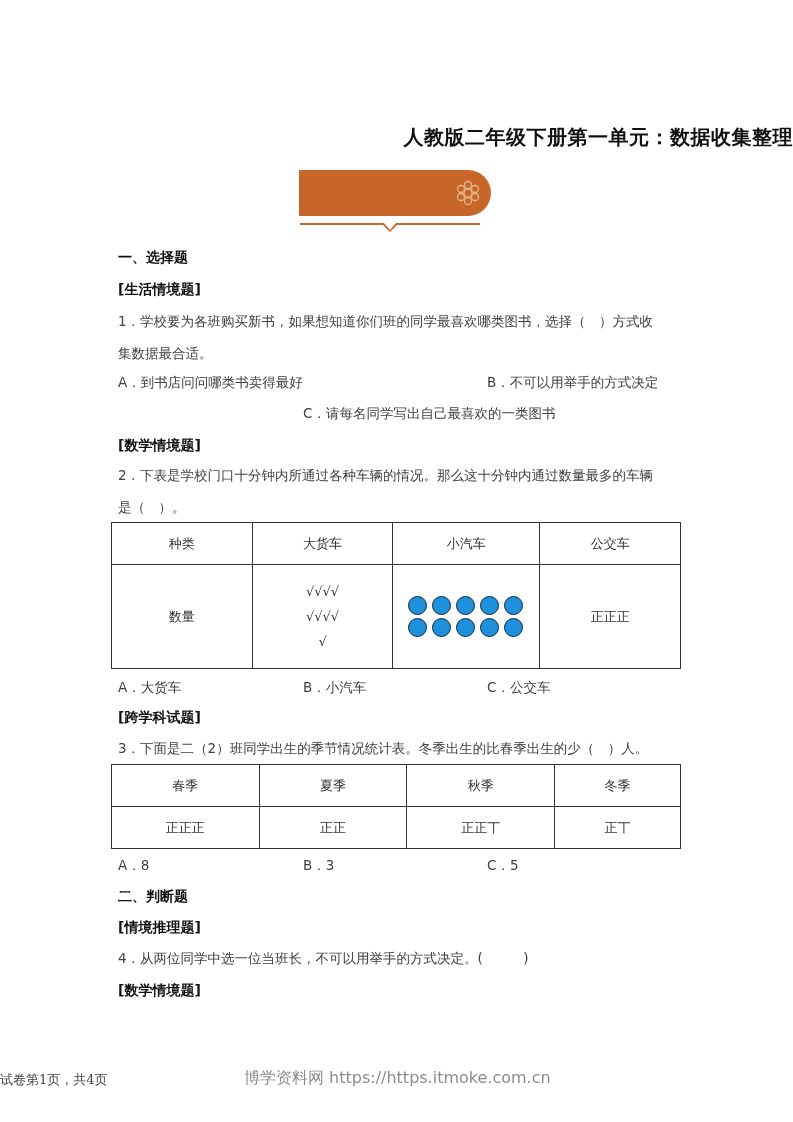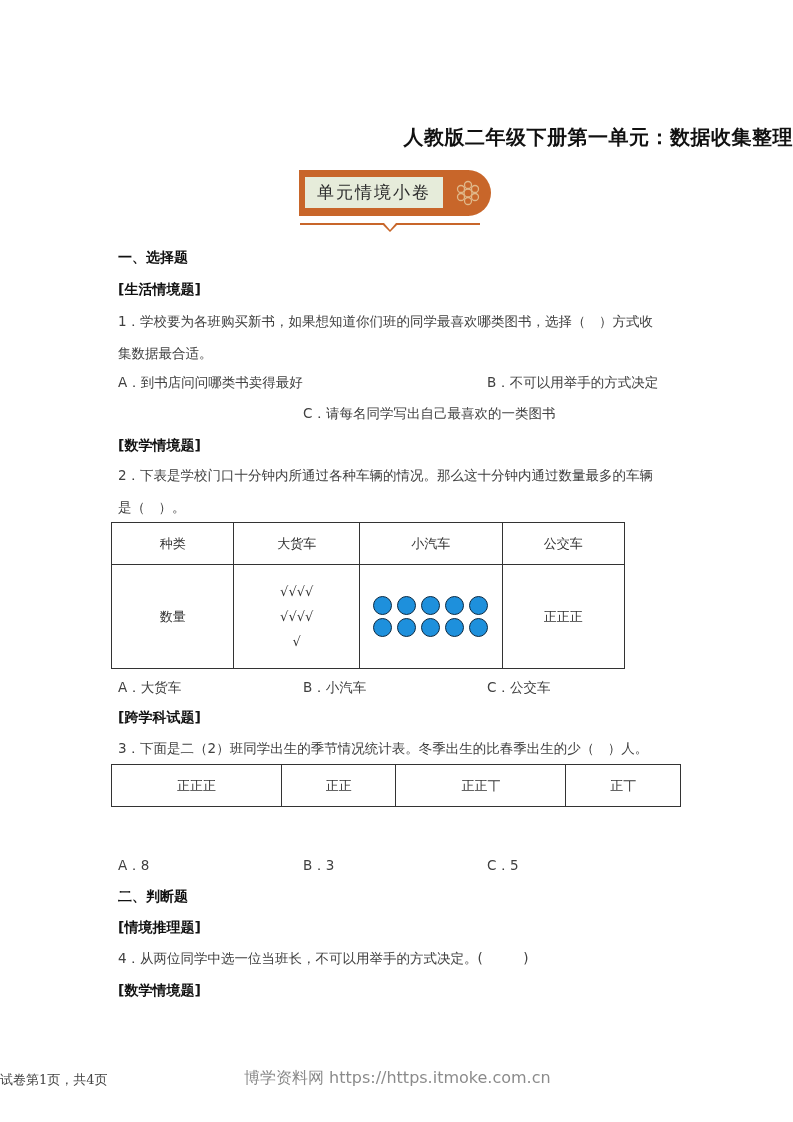--- a/index.html
+++ b/index.html
@@ -26,21 +26,20 @@
   .watermark { position:absolute; top:1068px; left:244px; font-size:16px; color:#777; font-family:"DejaVu Sans",sans-serif; opacity:0.85; white-space:nowrap; }
 </style>
 </head>
 <body>
 
 <div class="page-title">人教版二年级下册第一单元：数据收集整理</div>
 
 <div class="banner">
   <div class="banner-body"></div>
   <div class="banner-cap"></div>
-  <div class="banner-label">单元情境小卷</div>
   <svg class="banner-icon" viewBox="0 0 28 28">
     <g fill="none" stroke="#e0b88a" stroke-width="1.3">
       <circle cx="14" cy="14" r="4"></circle>
       <circle cx="14" cy="6" r="3.5"></circle>
         <circle cx="14" cy="22" r="3.5"></circle>
       <circle cx="7" cy="10" r="3.5"></circle>
         <circle cx="21" cy="10" r="3.5"></circle>
       <circle cx="7" cy="18" r="3.5"></circle>
         <circle cx="21" cy="18" r="3.5"></circle>
     </g>
@@ -55,21 +54,21 @@
 <div class="txt" style="top:313px;left:118px">1．学校要为各班购买新书，如果想知道你们班的同学最喜欢哪类图书，选择（　）方式收</div>
 <div class="txt" style="top:345px;left:118px">集数据最合适。</div>
 <div class="txt" style="top:374px;left:118px">A．到书店问问哪类书卖得最好</div>
 <div class="txt" style="top:374px;left:487px">B．不可以用举手的方式决定</div>
 <div class="txt" style="top:405px;left:303px">C．请每名同学写出自己最喜欢的一类图书</div>
 
 <div class="tag" style="top:437px">[数学情境题]</div>
 <div class="txt" style="top:467px;left:118px">2．下表是学校门口十分钟内所通过各种车辆的情况。那么这十分钟内通过数量最多的车辆</div>
 <div class="txt" style="top:499px;left:118px">是（　）。</div>
 
-<table class="t" style="top:522px;left:111px;width:514px">
+<table class="t" style="top:522px;left:111px;width:570px">
   <tbody>
       <tr style="height:42px">
     <td style="width:140px">种类</td>
     <td style="width:140px">大货车</td>
     <td style="width:146px">小汽车</td>
     <td style="width:140px">公交车</td>
   </tr>
   <tr style="height:104px">
     <td>数量</td>
     <td>
@@ -100,20 +99,26 @@
 
 <div class="txt" style="top:679px;left:118px">A．大货车</div>
 <div class="txt" style="top:679px;left:303px">B．小汽车</div>
 <div class="txt" style="top:679px;left:487px">C．公交车</div>
 
 <div class="tag" style="top:709px">[跨学科试题]</div>
 <div class="txt" style="top:740px;left:118px">3．下面是二（2）班同学出生的季节情况统计表。冬季出生的比春季出生的少（　）人。</div>
 
 <table class="t" style="top:764px;left:111px;width:570px">
   <tbody>
+      <tr style="height:42px">
+    <td style="width:148px">春季</td>
+    <td style="width:148px">夏季</td>
+    <td style="width:148px">秋季</td>
+    <td style="width:126px">冬季</td>
+  </tr>
   <tr style="height:42px">
     <td>正正正</td>
     <td>正正</td>
     <td>正正丅</td>
     <td>正丅</td>
   </tr>
 </tbody>
   </table>
 
 <div class="txt" style="top:857px;left:118px">A．8</div>

